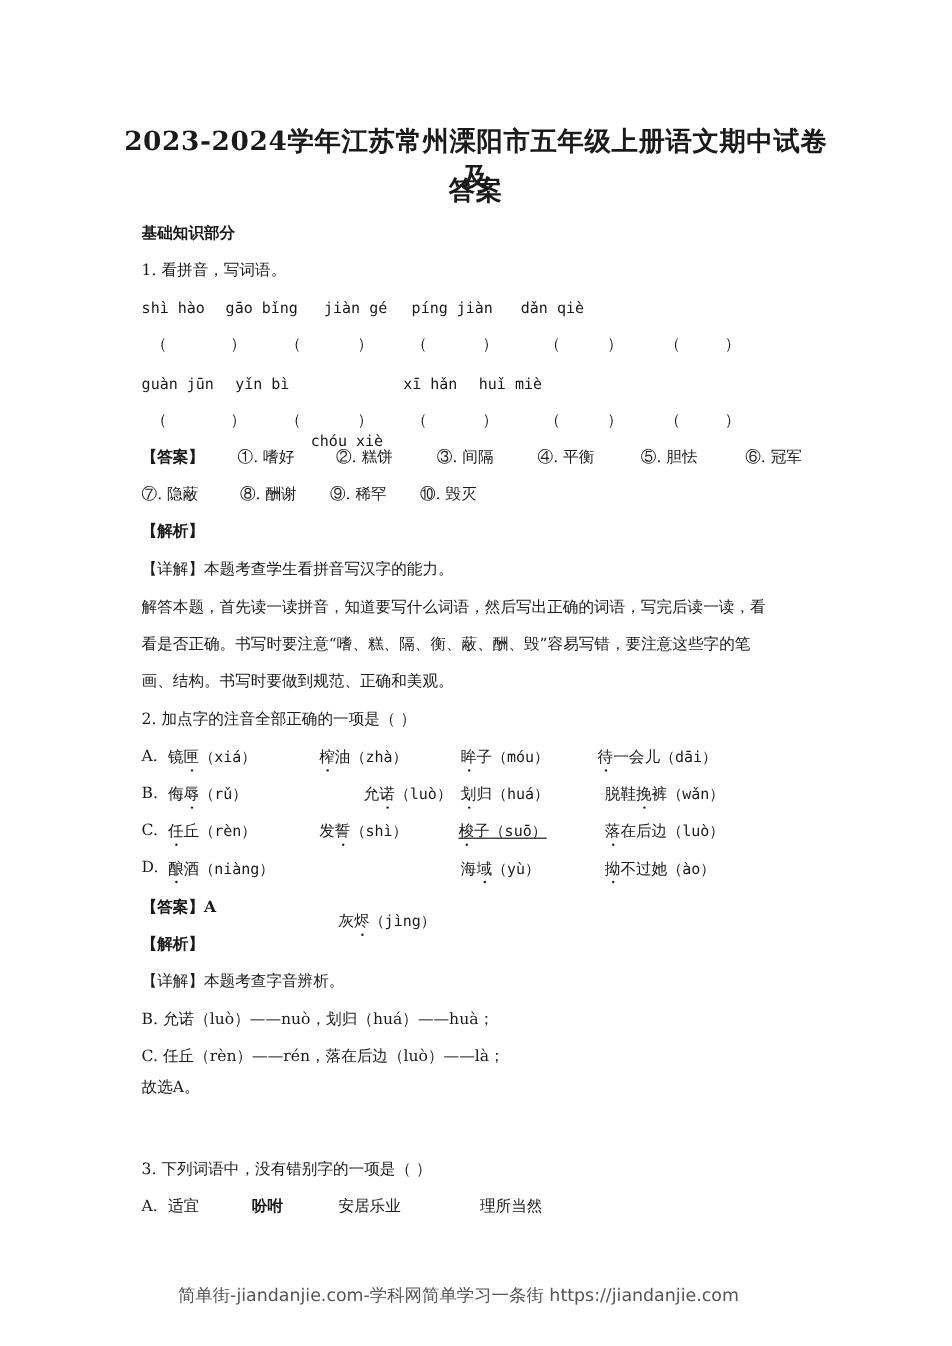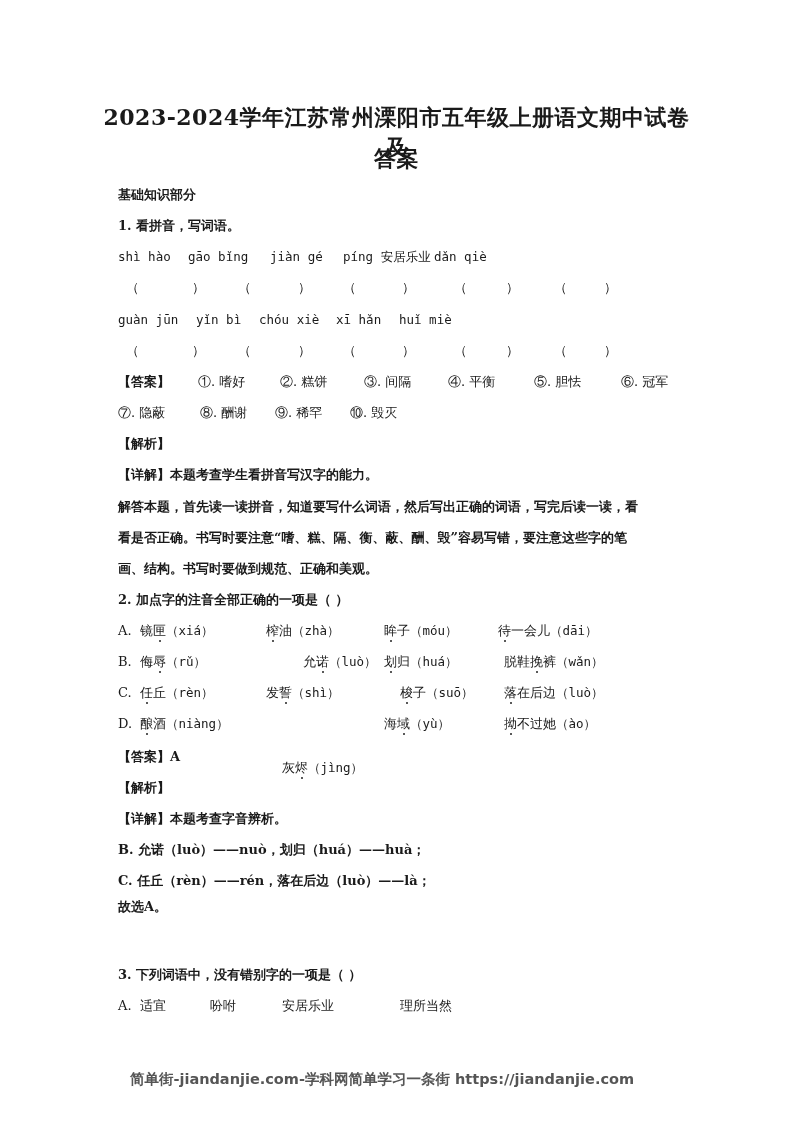--- a/index.html
+++ b/index.html
@@ -3,67 +3,67 @@
 <meta charset="utf-8">
 <style>
   html, body { margin: 0; padding: 0; background: #ffffff; }
   body { width: 793px; height: 1122px; position: relative; overflow: hidden;
          font-family: "DejaVu Serif", "Liberation Serif", serif; color: #1a1a1a; }
   .page { position: absolute; left: 0; top: 0; width: 793px; height: 1122px; }
   .title { position: absolute; left: 100px; width: 593px; text-align: center;
            font-size: 22px; font-weight: bold; letter-spacing: 0.5px; }
   .t1 { top: 103px; }
   .t2 { top: 144px; }
-  .line { position: absolute; left: 118px; font-size: 13px; white-space: nowrap; line-height: 18px; font-weight: bold; }
+  .line { position: absolute; left: 118px; font-size: 13px; white-space: nowrap; line-height: 18px; }
   .bold { font-weight: bold; }
   .row { position: absolute; left: 118px; font-size: 13px; white-space: nowrap; line-height: 18px; }
   .cell { position: absolute; top: 0; white-space: nowrap; }
   .mono { font-family: "DejaVu Sans Mono", "Liberation Mono", monospace; font-size: 12.5px; }
   .dotted { position: relative; }
   .dotted::after { content: ""; position: absolute; left: 50%; bottom: -4px; width: 2px; height: 2px;
                    margin-left: -1px; background: #222; border-radius: 50%; }
   .footer { position: absolute; top: 1070px; left: 0; width: 764px; text-align: center;
-            font-family: "DejaVu Sans", "Liberation Sans", sans-serif; font-size: 14.5px; color: #555; font-weight: bold; }
+            font-family: "DejaVu Sans", "Liberation Sans", sans-serif; font-size: 14.5px; color: #555; }
 </style>
 </head>
 <body>
 
 <div class="page">
 
   <div class="title t1">2023-2024学年江苏常州溧阳市五年级上册语文期中试卷及</div>
   <div class="title t2">答案</div>
 
   <div class="line bold" style="top:186px;">基础知识部分</div>
 
   <div class="line" style="top:217px;">1. 看拼音，写词语。</div>
 
   <div class="row mono" style="top:248px;">
     <span class="cell" style="left:0px;">shì hào</span>
     <span class="cell" style="left:70px;">gāo bǐng</span>
     <span class="cell" style="left:152px;">jiàn gé</span>
-    <span class="cell" style="left:225px;">píng 安居乐业</span>
+    <span class="cell" style="left:225px;">píng jiàn</span>
     <span class="cell" style="left:316px;">dǎn qiè</span>
   </div>
   <div class="row" style="top:279px;">
     <span class="cell" style="left:8px;">（</span>
       <span class="cell" style="left:74px;">）</span>
     <span class="cell" style="left:120px;">（</span>
       <span class="cell" style="left:180px;">）</span>
     <span class="cell" style="left:225px;">（</span>
       <span class="cell" style="left:284px;">）</span>
     <span class="cell" style="left:336px;">（</span>
       <span class="cell" style="left:388px;">）</span>
     <span class="cell" style="left:436px;">（</span>
       <span class="cell" style="left:486px;">）</span>
   </div>
 
   <div class="row mono" style="top:311px;">
     <span class="cell" style="left:0px;">guàn jūn</span>
     <span class="cell" style="left:78px;">yǐn bì</span>
-    <span class="cell" style="left:141px;">chóu xiè</span>
+    <span class="cell" style="left:141px;margin-top:48px;">chóu xiè</span>
     <span class="cell" style="left:218px;">xī hǎn</span>
     <span class="cell" style="left:281px;">huǐ miè</span>
   </div>
   <div class="row" style="top:342px;">
     <span class="cell" style="left:8px;">（</span>
       <span class="cell" style="left:74px;">）</span>
     <span class="cell" style="left:120px;">（</span>
       <span class="cell" style="left:180px;">）</span>
     <span class="cell" style="left:225px;">（</span>
       <span class="cell" style="left:284px;">）</span>
@@ -108,21 +108,21 @@
     <span class="cell" style="left:0px;">B.</span>
     <span class="cell" style="left:22px;"><span>侮</span><span class="dotted">辱</span><span></span><span class="mono">（rǔ）</span></span>
     <span class="cell" style="left:148px;margin-left:37px;"><span>允</span><span class="dotted">诺</span><span></span><span class="mono">（luò）</span></span>
     <span class="cell" style="left:266px;"><span></span><span class="dotted">划</span><span>归</span><span class="mono">（huá）</span></span>
     <span class="cell" style="left:386px;"><span>脱鞋</span><span class="dotted">挽</span><span>裤</span><span class="mono">（wǎn）</span></span>
   </div>
   <div class="row" style="top:684px;">
     <span class="cell" style="left:0px;">C.</span>
     <span class="cell" style="left:22px;"><span></span><span class="dotted">任</span><span>丘</span><span class="mono">（rèn）</span></span>
     <span class="cell" style="left:148px;"><span>发</span><span class="dotted">誓</span><span></span><span class="mono">（shì）</span></span>
-    <span class="cell" style="left:282px;"><span></span><span class="dotted">梭</span><span>子</span><span class="mono">（suō）</span></span>
+    <span class="cell" style="left:264px;text-decoration:underline;"><span></span><span class="dotted">梭</span><span>子</span><span class="mono">（suō）</span></span>
     <span class="cell" style="left:386px;"><span></span><span class="dotted">落</span><span>在后边</span><span class="mono">（luò）</span></span>
   </div>
   <div class="row" style="top:715px;">
     <span class="cell" style="left:0px;">D.</span>
     <span class="cell" style="left:22px;"><span></span><span class="dotted">酿</span><span>酒</span><span class="mono">（niàng）</span></span>
     <span class="cell" style="left:164px;margin-top:44px;"><span>灰</span><span class="dotted">烬</span><span></span><span class="mono">（jìng）</span></span>
     <span class="cell" style="left:266px;"><span>海</span><span class="dotted">域</span><span></span><span class="mono">（yù）</span></span>
     <span class="cell" style="left:386px;"><span></span><span class="dotted">拗</span><span>不过她</span><span class="mono">（ào）</span></span>
   </div>
 
@@ -130,19 +130,19 @@
   <div class="line bold" style="top:779px;">【解析】</div>
   <div class="line" style="top:810px;">【详解】本题考查字音辨析。</div>
   <div class="line" style="top:841px;">B. 允诺（luò）——nuò，划归（huá）——huà；</div>
   <div class="line" style="top:872px;">C. 任丘（rèn）——rén，落在后边（luò）——là；</div>
   <div class="line" style="top:898px;">故选A。</div>
 
   <div class="line" style="top:966px;">3. 下列词语中，没有错别字的一项是（          ）</div>
   <div class="row" style="top:997px;">
     <span class="cell" style="left:0px;">A.</span>
     <span class="cell" style="left:22px;">适宜</span>
-    <span class="cell" style="left:92px;">吩咐</span>
+    <span class="cell" style="left:92px;font-weight:bold;">吩咐</span>
     <span class="cell" style="left:164px;">安居乐业</span>
     <span class="cell" style="left:282px;">理所当然</span>
   </div>
 
   <div class="footer">简单街-jiandanjie.com-学科网简单学习一条街 https://jiandanjie.com</div>
 </div>
 
 </body></html>

